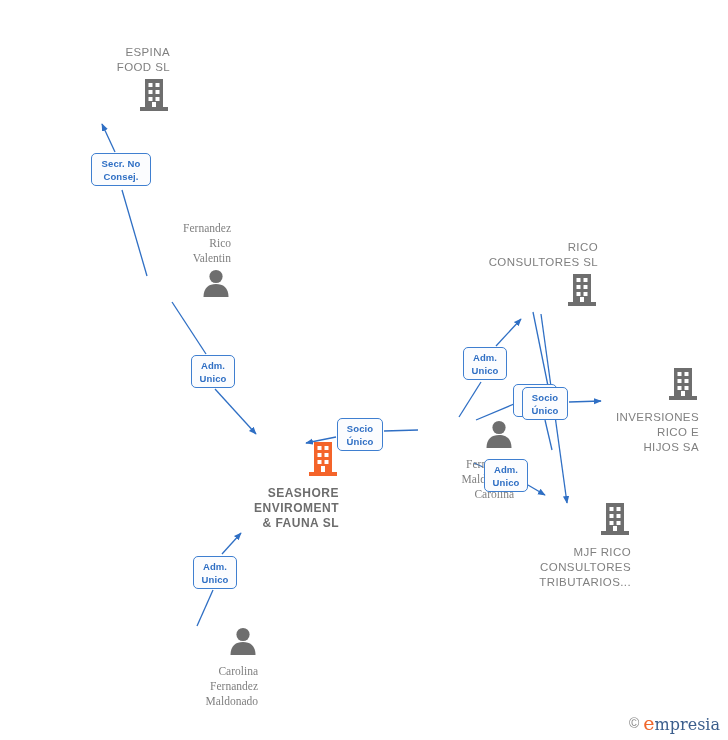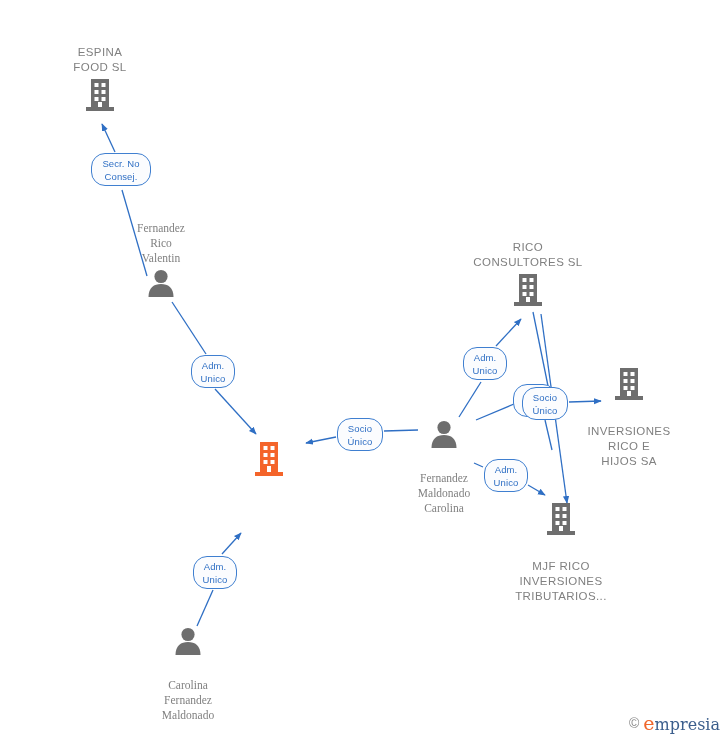--- a/index.html
+++ b/index.html
@@ -11,56 +11,57 @@
     overflow:hidden;
     position:relative;
   }
   #graph{
     position:absolute;
     left:0;top:0;
     width:728px;height:740px;
   }
   .node{
     position:absolute;
-    text-align:center;
+    text-align:right;
     width:140px;
   }
   .node .icon{display:block;margin:0 auto;}
   .node .caption{
     display:block;
     font-size:11.5px;
     line-height:15px;
     color:#808080;
     letter-spacing:0.2px;
     white-space:pre-line;
   }
   .node.company .caption{letter-spacing:0.4px;}
   .node.focus .caption{
     color:#6d6d6d;
     font-weight:bold;
     font-size:12px;
     letter-spacing:0.5px;
   }
   .node.person .caption{letter-spacing:0px;font-family:Liberation Serif, serif;}
   .caption.above{margin-bottom:2px;}
-  .caption.below{margin-top:18px;}
+  .caption.below{margin-top:4px;}
 
   .badge{
     position:absolute;
     box-sizing:border-box;
     border:1.2px solid #3f7fd0;
-    border-radius:14px;
+    border-radius:5px;
     background:#fbfcfe;
     color:#2f6fc4;
     font-size:9.5px;
     line-height:13px;
     text-align:center;
     padding:3px 4px 18px 4px;
     white-space:pre-line;
     letter-spacing:0.1px;
+    font-weight:bold;
   }
   .watermark{
     position:absolute;
     right:8px;
     bottom:6px;
     font-size:14px;
     color:#8a8a8a;
     display:flex;
     align-items:center;
     gap:4px;
@@ -187,20 +188,23 @@
       <rect x="2" y="32" width="28" height="4" fill="#f4642a"></rect>
       <rect x="10.5" y="6" width="4" height="4" fill="#ffffff"></rect>
       <rect x="17.5" y="6" width="4" height="4" fill="#ffffff"></rect>
       <rect x="10.5" y="13" width="4" height="4" fill="#ffffff"></rect>
       <rect x="17.5" y="13" width="4" height="4" fill="#ffffff"></rect>
       <rect x="10.5" y="20" width="4" height="4" fill="#ffffff"></rect>
       <rect x="17.5" y="20" width="4" height="4" fill="#ffffff"></rect>
       <rect x="14" y="26" width="4" height="6" fill="#ffffff"></rect>
     </svg>
   </span>
+  <span class="caption below">SEASHORE
+ENVIROMENT
+&amp; FAUNA  SL</span>
 </div>
 
 <div class="node person" style="left:374px; top:419px;">
   <span class="icon">
     <svg width="30" height="30" viewBox="0 0 30 30" xmlns="http://www.w3.org/2000/svg">
       <circle cx="15" cy="8.5" r="6.6" fill="#6e6e6e"></circle>
       <path d="M2.5 29 C2.5 19.5 8 16 15 16 C22 16 27.5 19.5 27.5 29 Z" fill="#6e6e6e"></path>
     </svg>
   </span>
   <span class="caption below">Fernandez
@@ -216,21 +220,21 @@
       <rect x="10.5" y="6" width="4" height="4" fill="#ffffff"></rect>
       <rect x="17.5" y="6" width="4" height="4" fill="#ffffff"></rect>
       <rect x="10.5" y="13" width="4" height="4" fill="#ffffff"></rect>
       <rect x="17.5" y="13" width="4" height="4" fill="#ffffff"></rect>
       <rect x="10.5" y="20" width="4" height="4" fill="#ffffff"></rect>
       <rect x="17.5" y="20" width="4" height="4" fill="#ffffff"></rect>
       <rect x="14" y="25" width="4" height="5" fill="#ffffff"></rect>
     </svg>
   </span>
   <span class="caption below">MJF RICO
-INVERSIONES
+CONSULTORES
 TRIBUTARIOS...</span>
 </div>
 
 <div class="node person" style="left:118px; top:626px;">
   <span class="icon">
     <svg width="30" height="30" viewBox="0 0 30 30" xmlns="http://www.w3.org/2000/svg">
       <circle cx="15" cy="8.5" r="6.6" fill="#6e6e6e"></circle>
       <path d="M2.5 29 C2.5 19.5 8 16 15 16 C22 16 27.5 19.5 27.5 29 Z" fill="#6e6e6e"></path>
     </svg>
   </span>

